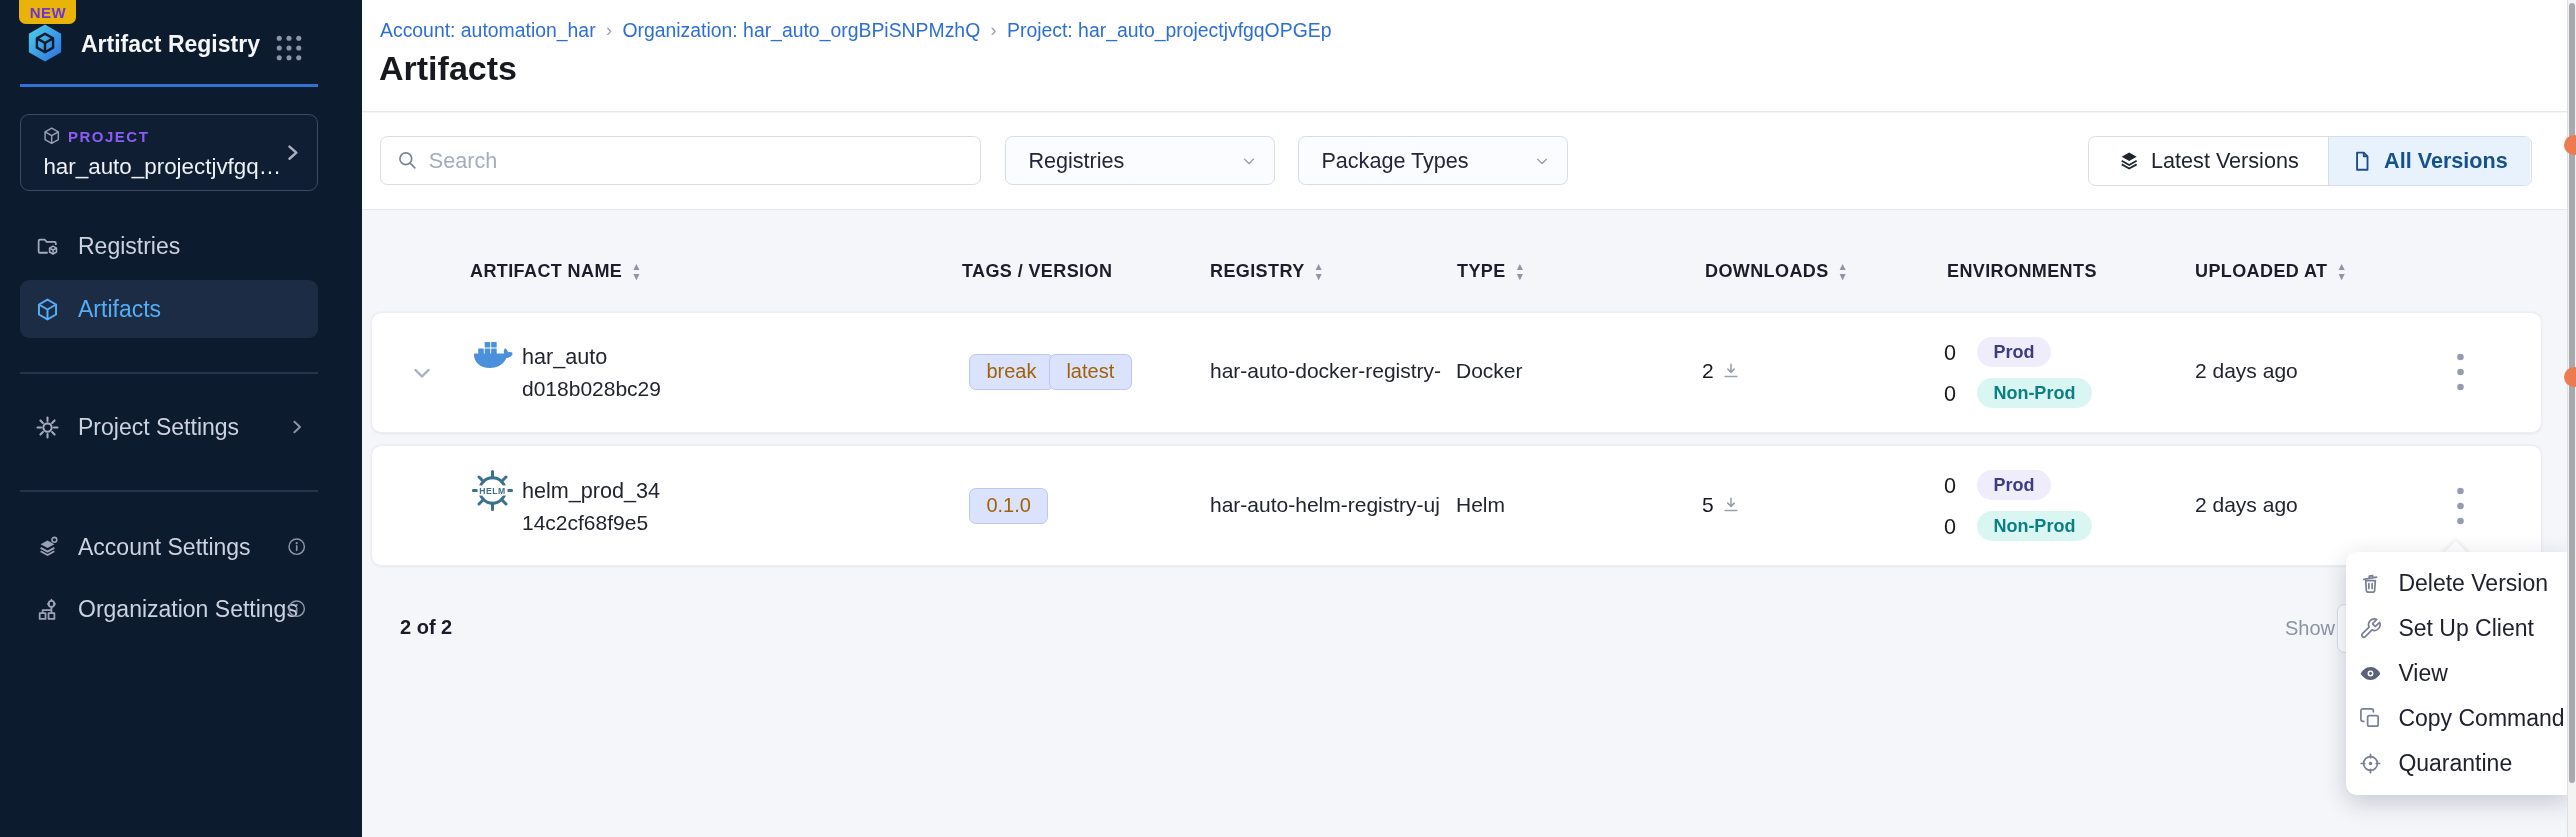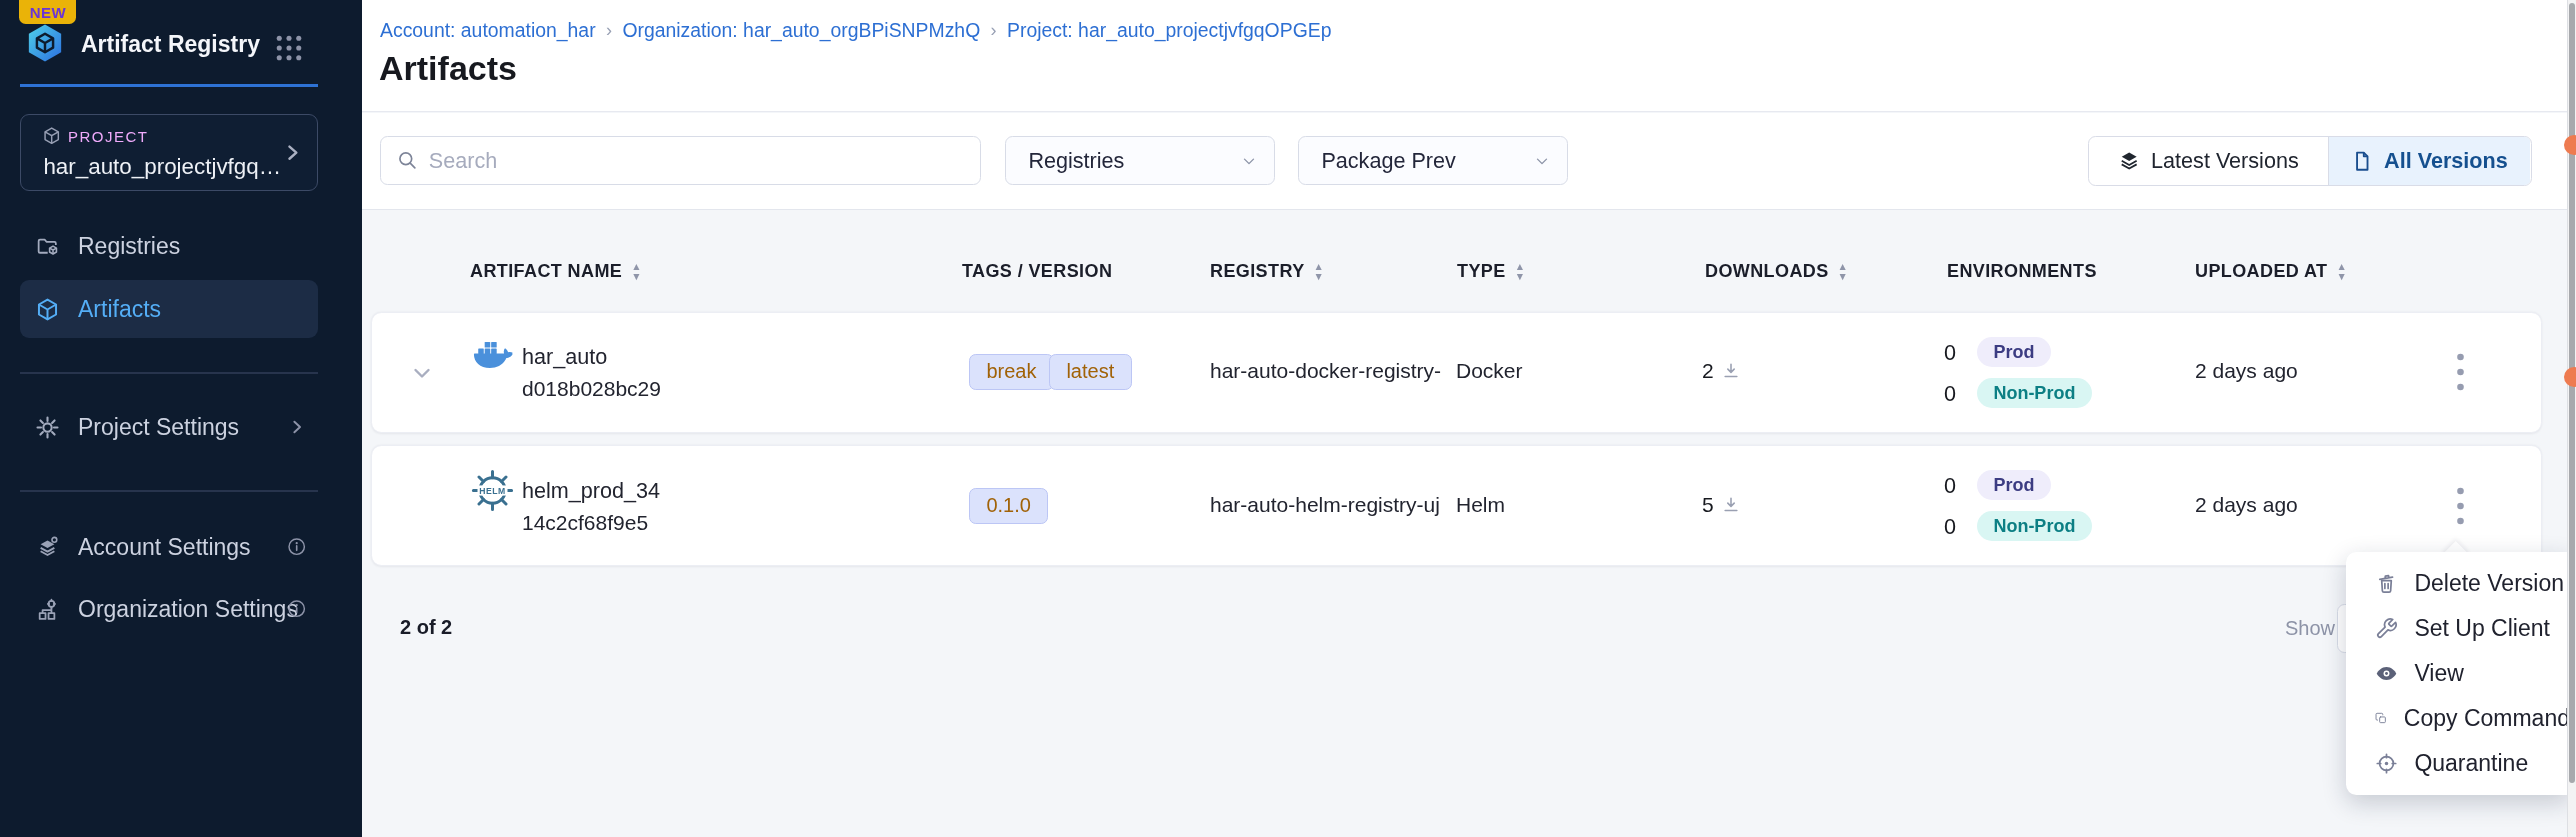--- a/index.html
+++ b/index.html
@@ -14,22 +14,22 @@
   
   .sidebar { position:absolute; left:0; top:0; width:362px; height:838px; background:#0d1b2e; }
   .new-badge { position:absolute; left:19.4px; top:0; height:24px; padding:0 10.4px;
     background:#eab308; color:#6a35d6; font-size:15px; font-weight:bold;
     border-radius:0 0 6.7px 6.7px; display:flex; align-items:center; letter-spacing:0.4px; }
   .brand-title { position:absolute; left:81px; top:31px; font-size:23px; font-weight:bold; color:#f4f6fa; }
   .blue-rule { position:absolute; left:20px; top:84px; width:298px; height:3px; background:#2e72d4; }
 
   .project-box { position:absolute; left:20px; top:114px; width:298px; height:77px;
     border:1.5px solid #3c4a66; border-radius:9px; background:#0f1e33; cursor:pointer; }
-  .project-label { position:absolute; left:47px; top:13.4px; font-size:15px; font-weight:normal;
-    letter-spacing:1.5px; color:#f0abfc;text-align:right; }
+  .project-label { position:absolute; left:47px; top:13.4px; font-size:15px; font-weight:bold;
+    letter-spacing:1.5px; color:#8b5cf6;text-align:right; }
   .project-name { position:absolute; left:22.4px; top:39px; width:246px; font-size:22.4px; color:#eef1f6;
     white-space:nowrap; overflow:hidden; }
 
   .nav-item { position:absolute; left:20px; width:298px; height:48px; display:flex; align-items:center;
     gap:18px; padding:0 15px; border-radius:9px; color:#ccd2e0; font-size:23px; cursor:pointer; }
   .nav-item.active { background:#1c2c45; color:#54aef6; height:58px; }
   .side-divider { position:absolute; left:20px; width:298px; height:1.5px; background:#27344d; }
   .nav-right { position:absolute; right:12px; display:flex; align-items:center; }
 
   
@@ -91,21 +91,21 @@
   .pager-next { width:137px; }
   .show-label { position:absolute; left:2285px; top:617px; font-size:20px; color:#8d93a7; }
   .pagesize-box { position:absolute; left:2337px; top:604px; width:201px; height:49px; background:#fff;
     border:1.5px solid #d8dce7; border-radius:7.5px; z-index:5; }
 
   
   .menu-arrow { position:absolute; left:2446px; top:545px; width:19.4px; height:19.4px; background:#fff;
     transform:rotate(45deg); box-shadow:-1.5px -1.5px 4.5px rgba(20,30,60,.08); z-index:39; }
   .context-menu { position:absolute; left:2346px; top:552px; width:224px; height:243px; background:#fff;
     border-radius:10.4px 0 0 10.4px; box-shadow:0 7.5px 25px rgba(20,30,60,.20); z-index:40; padding-top:9px; }
-  .menu-item { height:45px; display:flex; align-items:center; gap:16.4px; padding-left:29px; font-size:23px;
+  .menu-item { height:45px; display:flex; align-items:center; gap:16.4px; padding-left:13px; font-size:23px;
     color:#20222e; cursor:pointer; white-space:nowrap; }
 
   
   .scrollbar { position:absolute; right:0; top:0; width:9px; height:838px; background:#f3f3f4;
     border-left:0.7px solid #dddfe3; z-index:55; }
   .scroll-thumb { position:absolute; right:0.7px; top:3px; width:6.7px; height:780px; background:#a7a9ad;
     border-radius:3px; }
   .orange-dot { position:absolute; left:2564px; width:20px; height:20px; border-radius:50%;
     background:#ee7b50; z-index:60; }
 </style>
@@ -260,21 +260,21 @@
   </div>
 
   <div class="select-box" style="left:1005px;width:270px">
     <span>Registries</span>
     <svg width="18" height="18" viewBox="0 0 24 24">
       <polyline points="6,9.5 12,15.5 18,9.5" fill="none" stroke="#8d94a8" stroke-width="1.8" stroke-linecap="round" stroke-linejoin="round"></polyline>
     </svg>
   </div>
 
   <div class="select-box" style="left:1298px;width:270px">
-    <span>Package Prev</span>
+    <span>Package Types</span>
     <svg width="18" height="18" viewBox="0 0 24 24">
       <polyline points="6,9.5 12,15.5 18,9.5" fill="none" stroke="#8d94a8" stroke-width="1.8" stroke-linecap="round" stroke-linejoin="round"></polyline>
     </svg>
   </div>
 
   <div class="seg-group">
     <div class="seg-btn first">
       <svg width="22.4" height="22.4" viewBox="0 0 24 24">
         <path d="M12 2.8 20 7.3 12 11.8 4 7.3Z" fill="#20262f"></path>
         <path d="M4 11.6 12 16.1l8-4.5M4 15.4 12 19.9l8-4.5" stroke="#20262f" stroke-width="1.9" fill="none" stroke-linejoin="round"></path>

